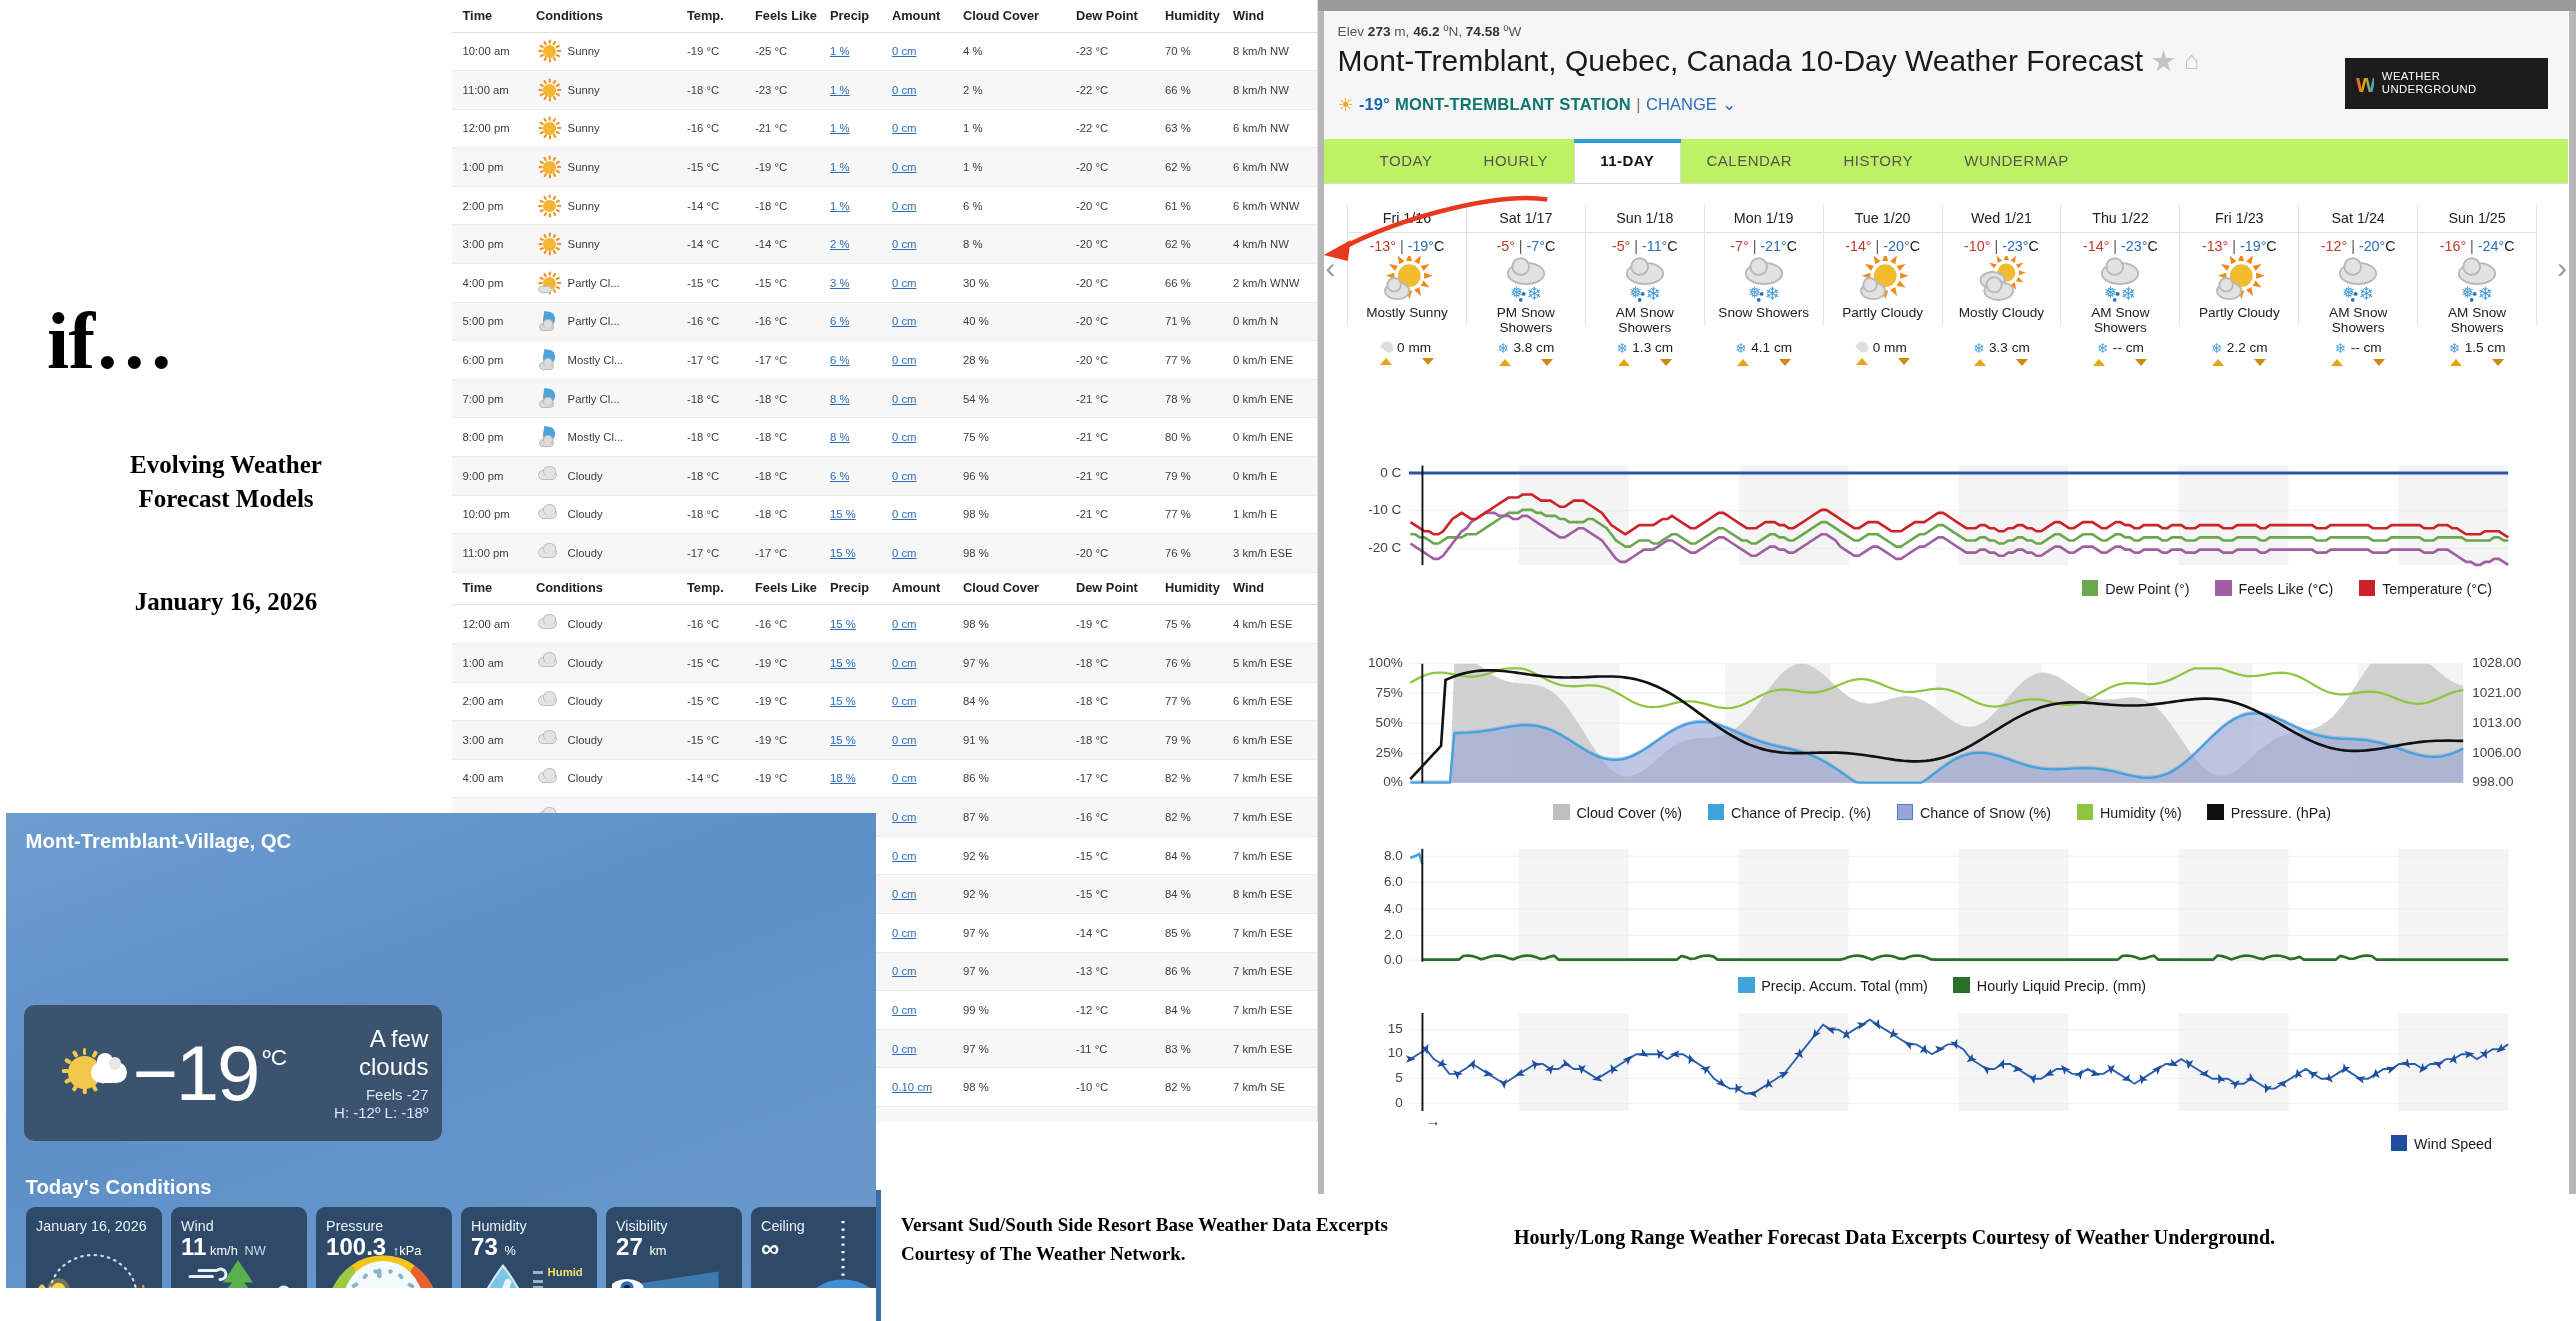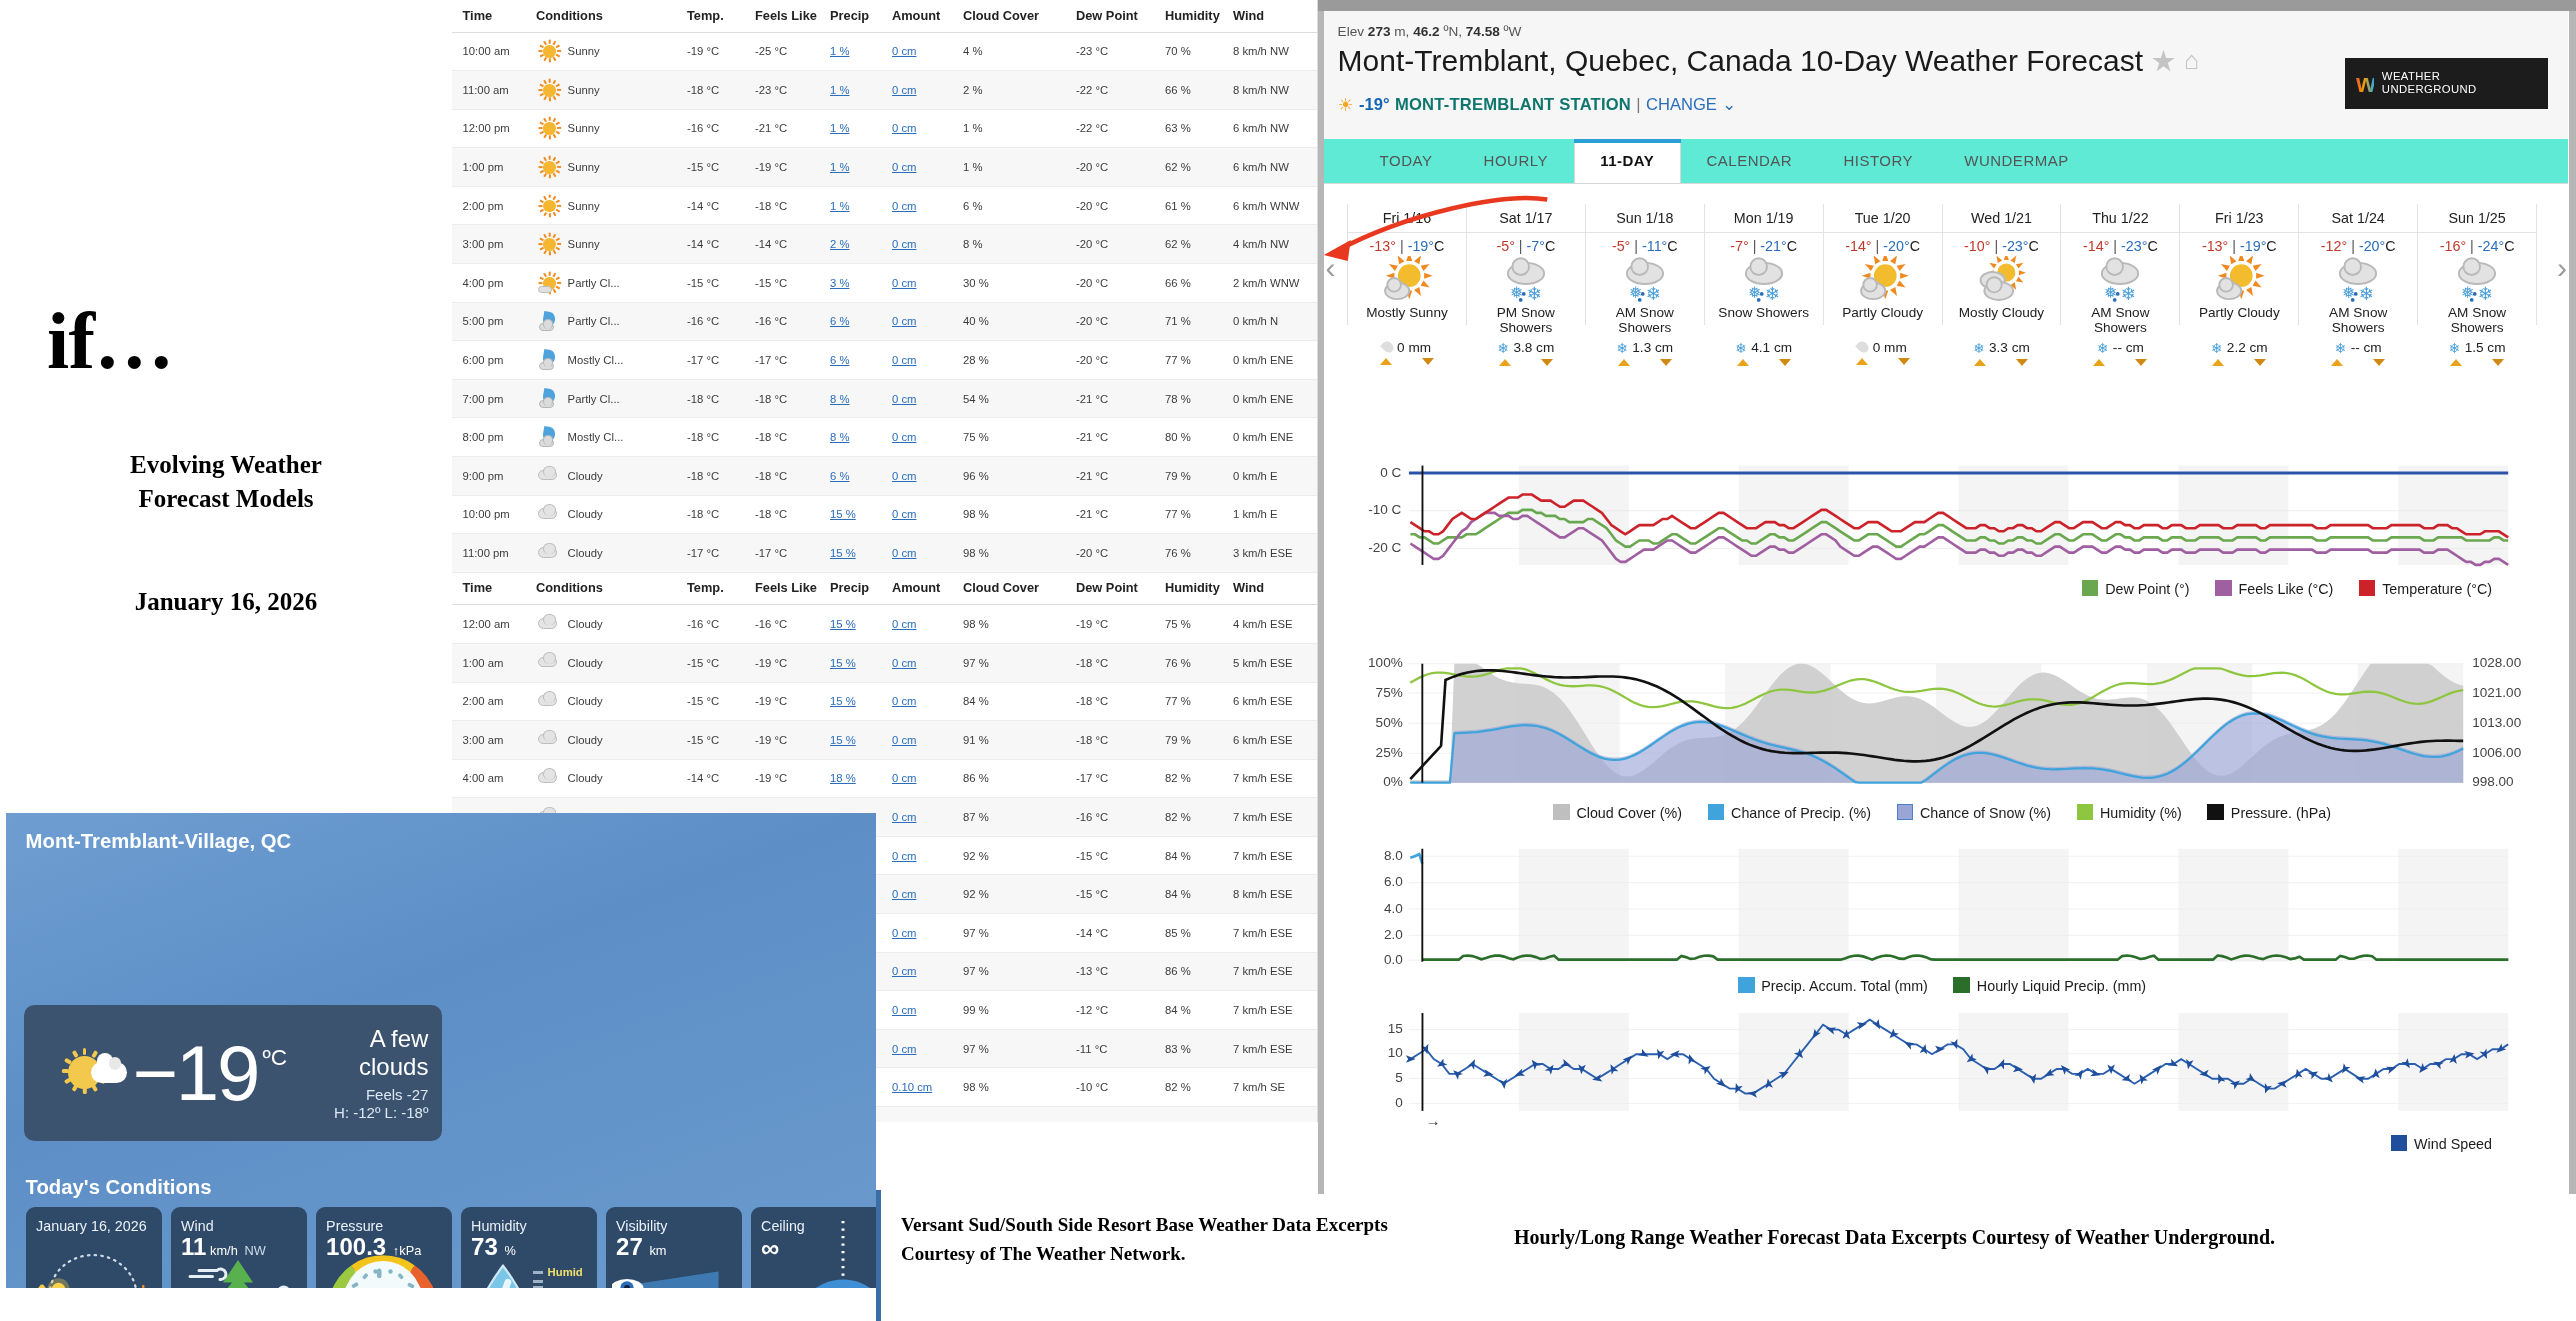--- a/index.html
+++ b/index.html
@@ -173,21 +173,21 @@
     position: absolute; right: 19.6px; top: 47px; width: 203px; height: 51px;
     background: #1c1c1c; display: flex; align-items: center; gap: 7.5px; padding-left: 10.5px;
   }
   #wu-logo .wmark { font-weight: bold; font-size: 25.6px; letter-spacing: -1.5px;
     background: linear-gradient(90deg,#e4572e 0%,#f0a202 45%,#2ba6e0 100%);
     -webkit-background-clip: text; background-clip: text; color: transparent; }
   #wu-logo .wtxt { color: #fff; font-size: 11.3px; line-height: 1.15; letter-spacing: 0.4px; }
 
   #wu-tabs {
     position: absolute; left: 6px; top: 128px; width: 1244px; height: 45px;
-    border-bottom: 0.8px solid #d8d8d8; background: #5eead4; display: flex; align-items: stretch;
+    border-bottom: 0.8px solid #d8d8d8; background: #bef264; display: flex; align-items: stretch;
     padding-left: 30px;
   }
   .wu-tab {
     padding: 0 25.6px; display: flex; align-items: center; font-size: 15px; color: #555;
     letter-spacing: 0.5px; position: relative;
   }
   .wu-tab.active {
     background: #fff; color: #111; font-weight: bold;
     border-left: 0.8px solid #d8d8d8; border-right: 0.8px solid #d8d8d8;
   }

